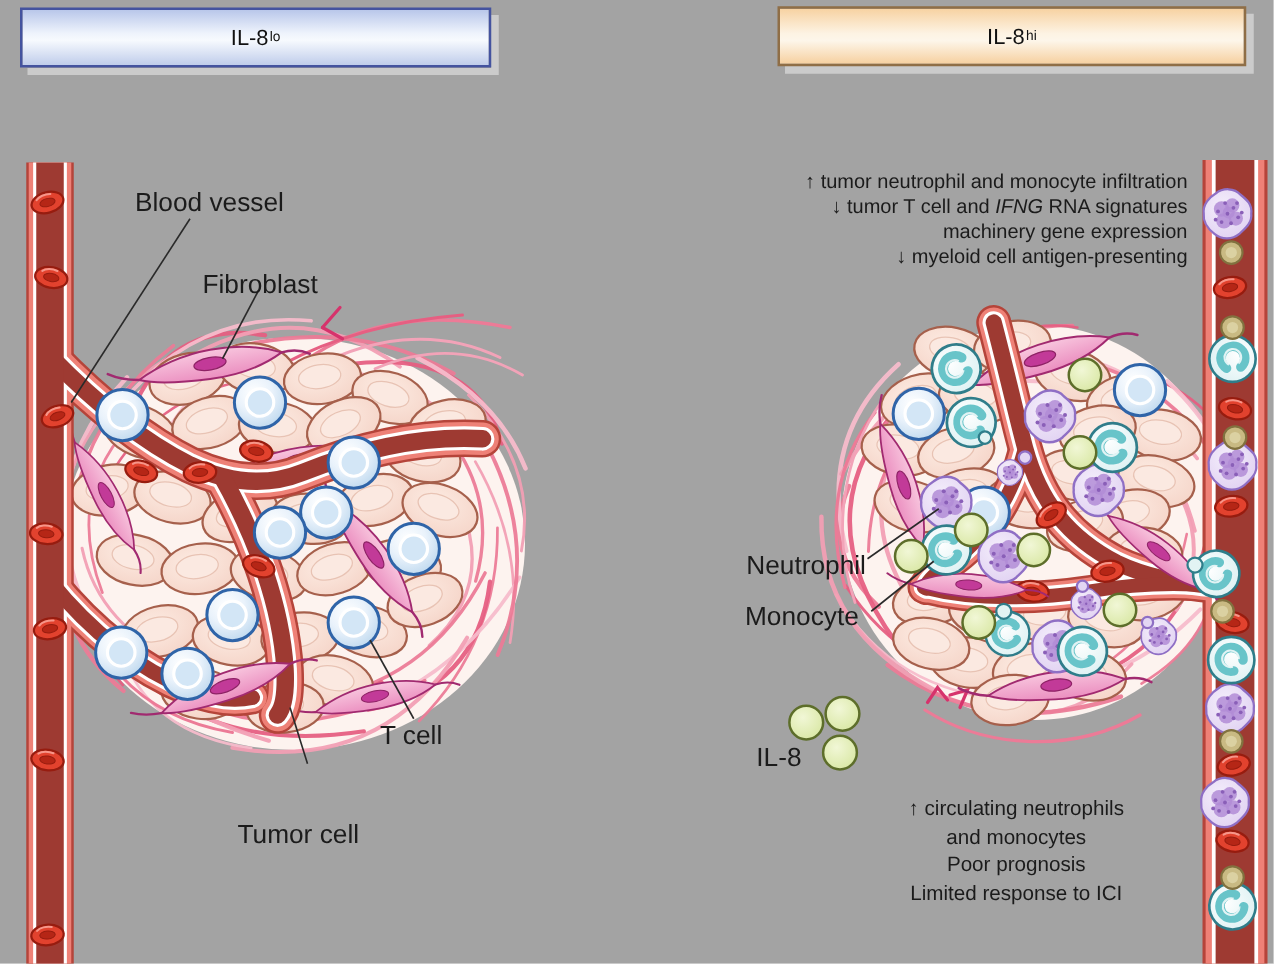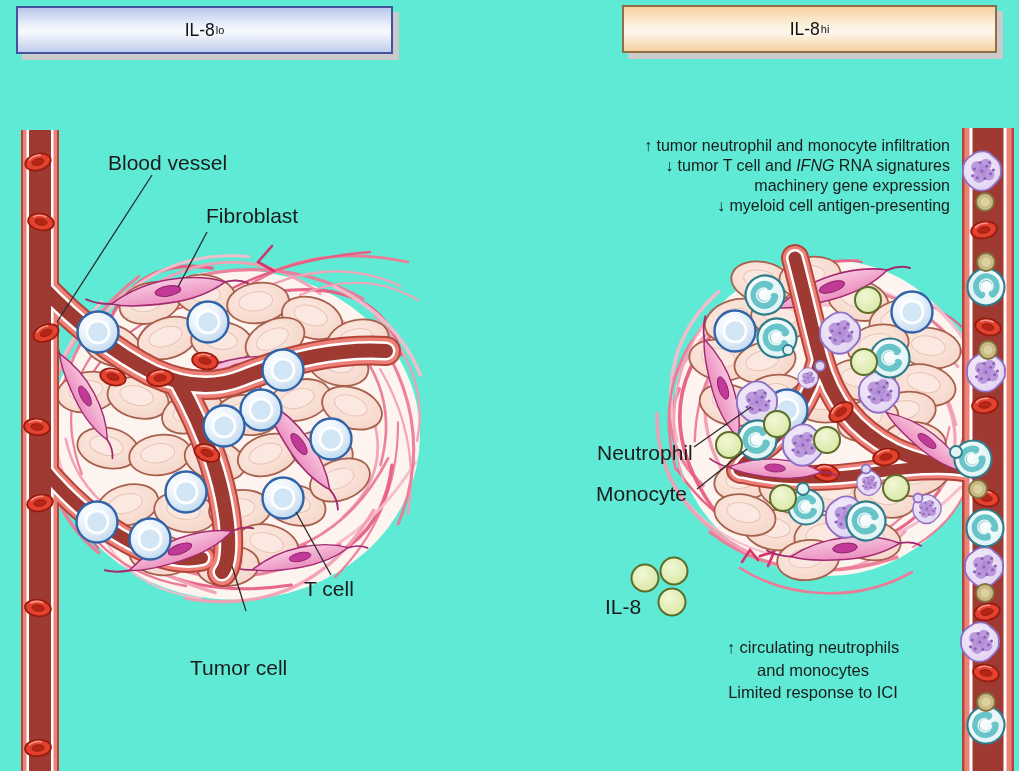--- a/index.html
+++ b/index.html
@@ -1,16 +1,16 @@
 <!DOCTYPE html>
 <html><head>
 <meta charset="utf-8">
 <style>
   html,body{margin:0;padding:0;background:#fff;}
-  .canvas{position:relative;width:1019px;height:771px;background:#5eead4;
+  .canvas{position:relative;width:1019px;height:771px;background:#a3a3a3;
           font-family:"Liberation Sans", sans-serif;color:#1b1b1b;overflow:hidden;}
   .hdr{position:absolute;height:44px;display:flex;align-items:center;justify-content:center;
        font-size:17.5px;color:#111;border:2px solid;box-shadow:6px 6px 0 #cbcbcb;}
   .hdr sup{font-size:11px;line-height:0;margin-left:1px;}
   .hdr-left{left:16px;top:6px;width:373px;border-color:#44539f;
        background:linear-gradient(180deg,#b9c7ea 0%,#eef3fc 42%,#f7fafe 55%,#c0cdeb 100%);}
   .hdr-right{left:622px;top:5px;width:371px;border-color:#8f6e46;
        background:linear-gradient(180deg,#f7d2a2 0%,#fdf3e3 45%,#fdf6ea 58%,#f6d0a0 100%);}
   .lbl{position:absolute;font-size:21px;white-space:nowrap;}
   .tblock{position:absolute;text-align:right;font-size:16px;line-height:20px;}
@@ -932,33 +932,34 @@
   <div class="hdr hdr-left">
     <span>IL-8</span>
       <sup>lo</sup>
   </div>
   <div class="hdr hdr-right">
     <span>IL-8</span>
       <sup>hi</sup>
   </div>
 
   <div class="lbl" style="left:108px;top:151px;">Blood vessel</div>
-  <div class="lbl" style="left:162px;top:204px;margin-left:44px;">Fibroblast</div>
+  <div class="lbl" style="left:162px;top:216px;">Fibroblast</div>
   <div class="lbl" style="left:304px;top:577px;">T cell</div>
   <div class="lbl" style="left:190px;top:616px;margin-top:40px;">Tumor cell</div>
 
   <div class="lbl" style="left:597px;top:441px;">Neutrophil</div>
   <div class="lbl" style="left:596px;top:482px;">Monocyte</div>
   <div class="lbl" style="left:605px;top:595px;">IL-8</div>
 
   <div class="tblock" style="left:538px;top:136px;width:412px;">
     <div>↑ tumor neutrophil and monocyte infiltration</div>
     <div><span>↓ tumor T cell and </span><span class="it">IFNG</span><span> RNA signatures</span></div>
     <div>machinery gene expression</div>
     <div>↓ myeloid cell antigen-presenting</div>
   </div>
 
   <div class="tblock2" style="left:658px;top:636px;width:310px;">
     <div>↑ circulating neutrophils</div>
     <div>and monocytes</div>
+    <div>Poor prognosis</div>
     <div>Limited response to ICI</div>
   </div>
 </div>
 
 </body></html>

